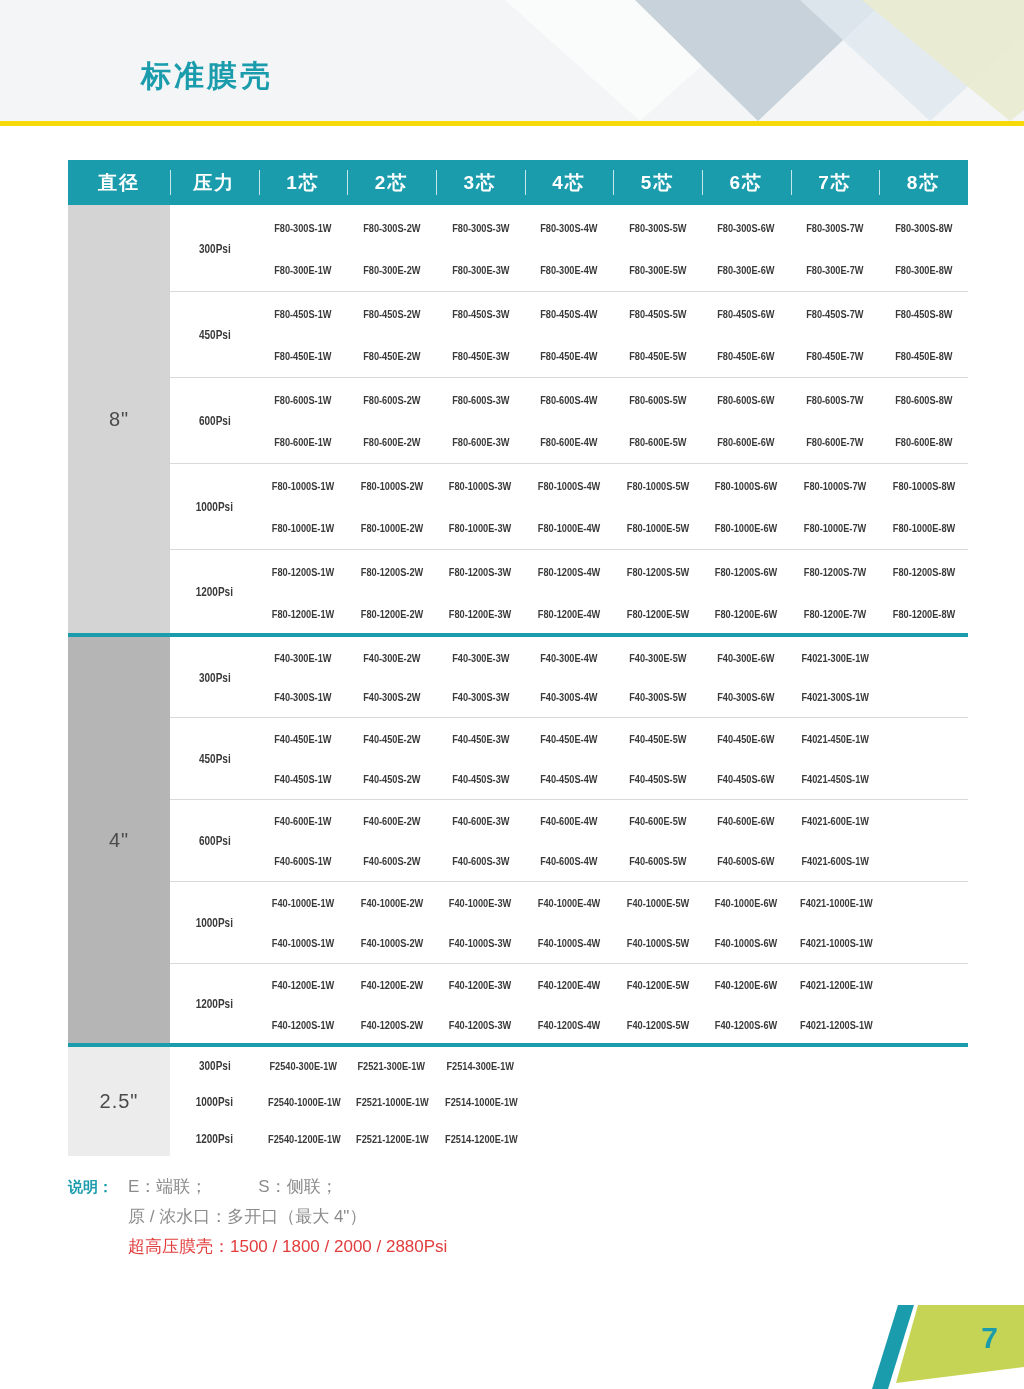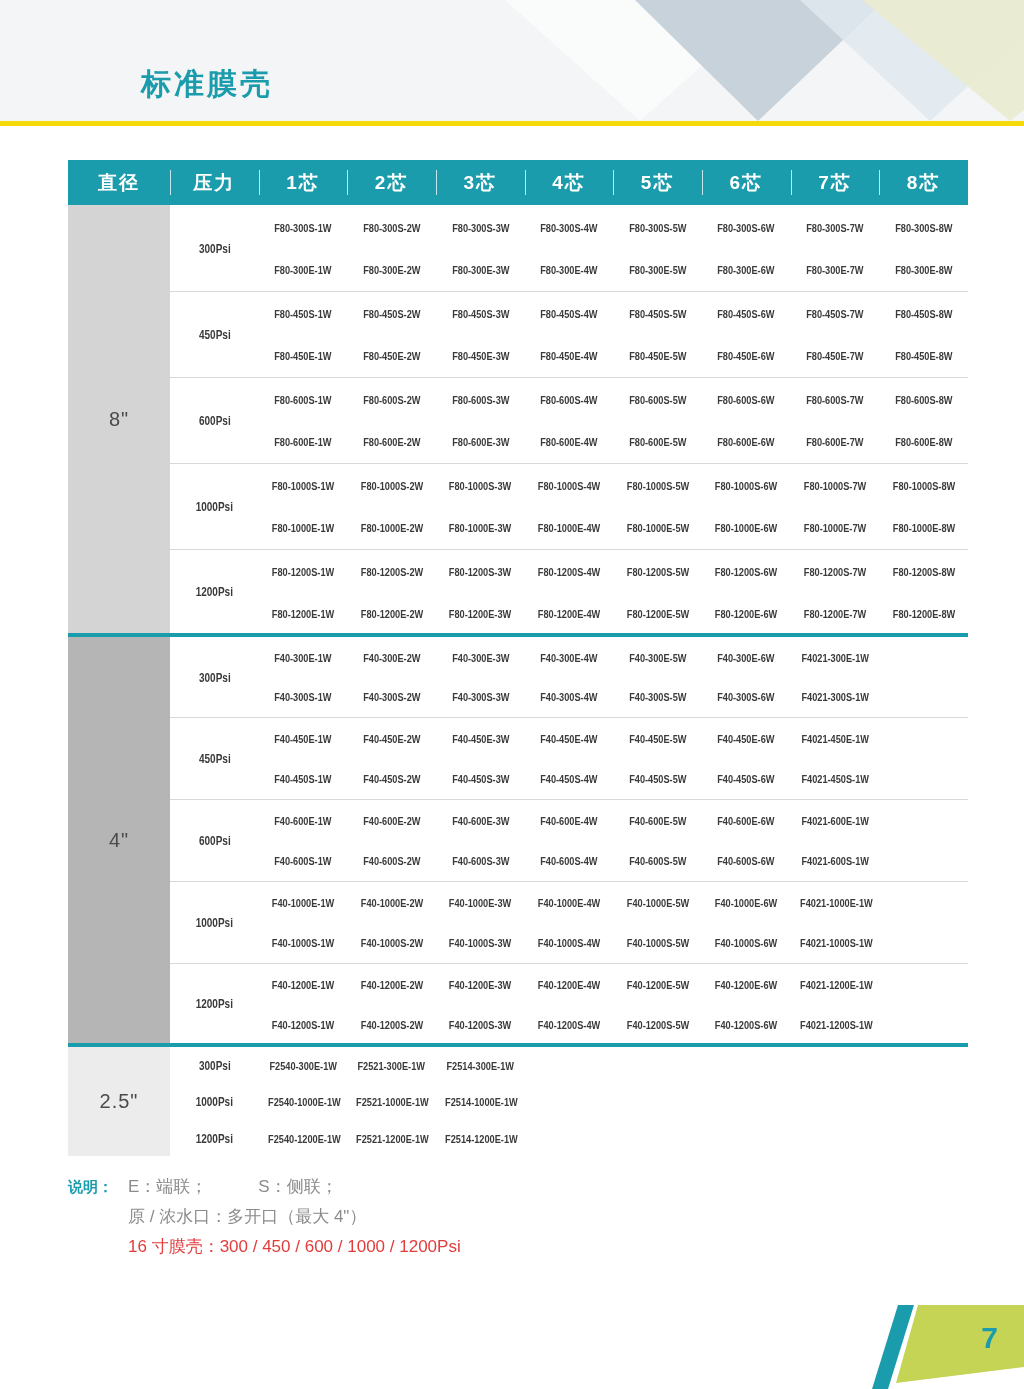--- a/index.html
+++ b/index.html
@@ -7,21 +7,21 @@
   .page {
     position:relative; width:1024px; height:1389px; background:#ffffff;
     overflow:hidden; font-family:"Liberation Sans", sans-serif;
   }
   
   .band { position:absolute; left:0; top:0; width:1024px; height:121px; background:#f3f5f6; }
   .band svg { position:absolute; left:0; top:0; }
   .yellow-rule { position:absolute; left:0; top:121px; width:1024px; height:5px; background:var(--yellow_rule,#f6d908); }
   .title {
     position:absolute; left:141px; top:56px; font-size:30px; font-weight:700;
-    color:var(--teal,#1b9cac); letter-spacing:3px;margin-top:8px;
+    color:var(--teal,#1b9cac); letter-spacing:3px;
   }
   
   .table-wrap { position:absolute; left:68px; top:160px; width:900px; }
   table { width:900px; border-collapse:collapse; table-layout:fixed;padding-left:10px; }
   thead th {
     background:var(--teal,#1b9cac); color:#fff; height:45px; font-size:19px;
     font-weight:700; text-align:center; vertical-align:middle; position:relative; letter-spacing:2px;
   }
   thead th + th::before {
     content:""; position:absolute; left:0; top:10px; bottom:10px; width:1px;
@@ -347,21 +347,21 @@
   </div>
 
   <div class="notes">
     <div class="note-row">
       <span class="note-label">说明：</span><span class="txt" data-tone="gray">E：端联；　　　S：侧联；</span>
     </div>
     <div class="note-row indent">
       <span class="txt" data-tone="gray">原 / 浓水口：多开口（最大 4"）</span>
     </div>
     <div class="note-row indent">
-      <span class="txt" data-tone="red">16 寸膜壳：300 / 450 / 600 / 1000 / 1200Psi</span>
+      <span class="txt" data-tone="red">超高压膜壳：1500 / 1800 / 2000 / 2880Psi</span>
     </div>
   </div>
 
   <svg class="badge" viewBox="0 0 160 90">
     <polygon points="34,6 50,6 24,90 8,90" fill="#1b9cac"></polygon>
     <polygon points="54,6 160,6 160,68 32,84" fill="#c6d455"></polygon>
   </svg>
   <div class="page-number">7</div>
 
 </div>

